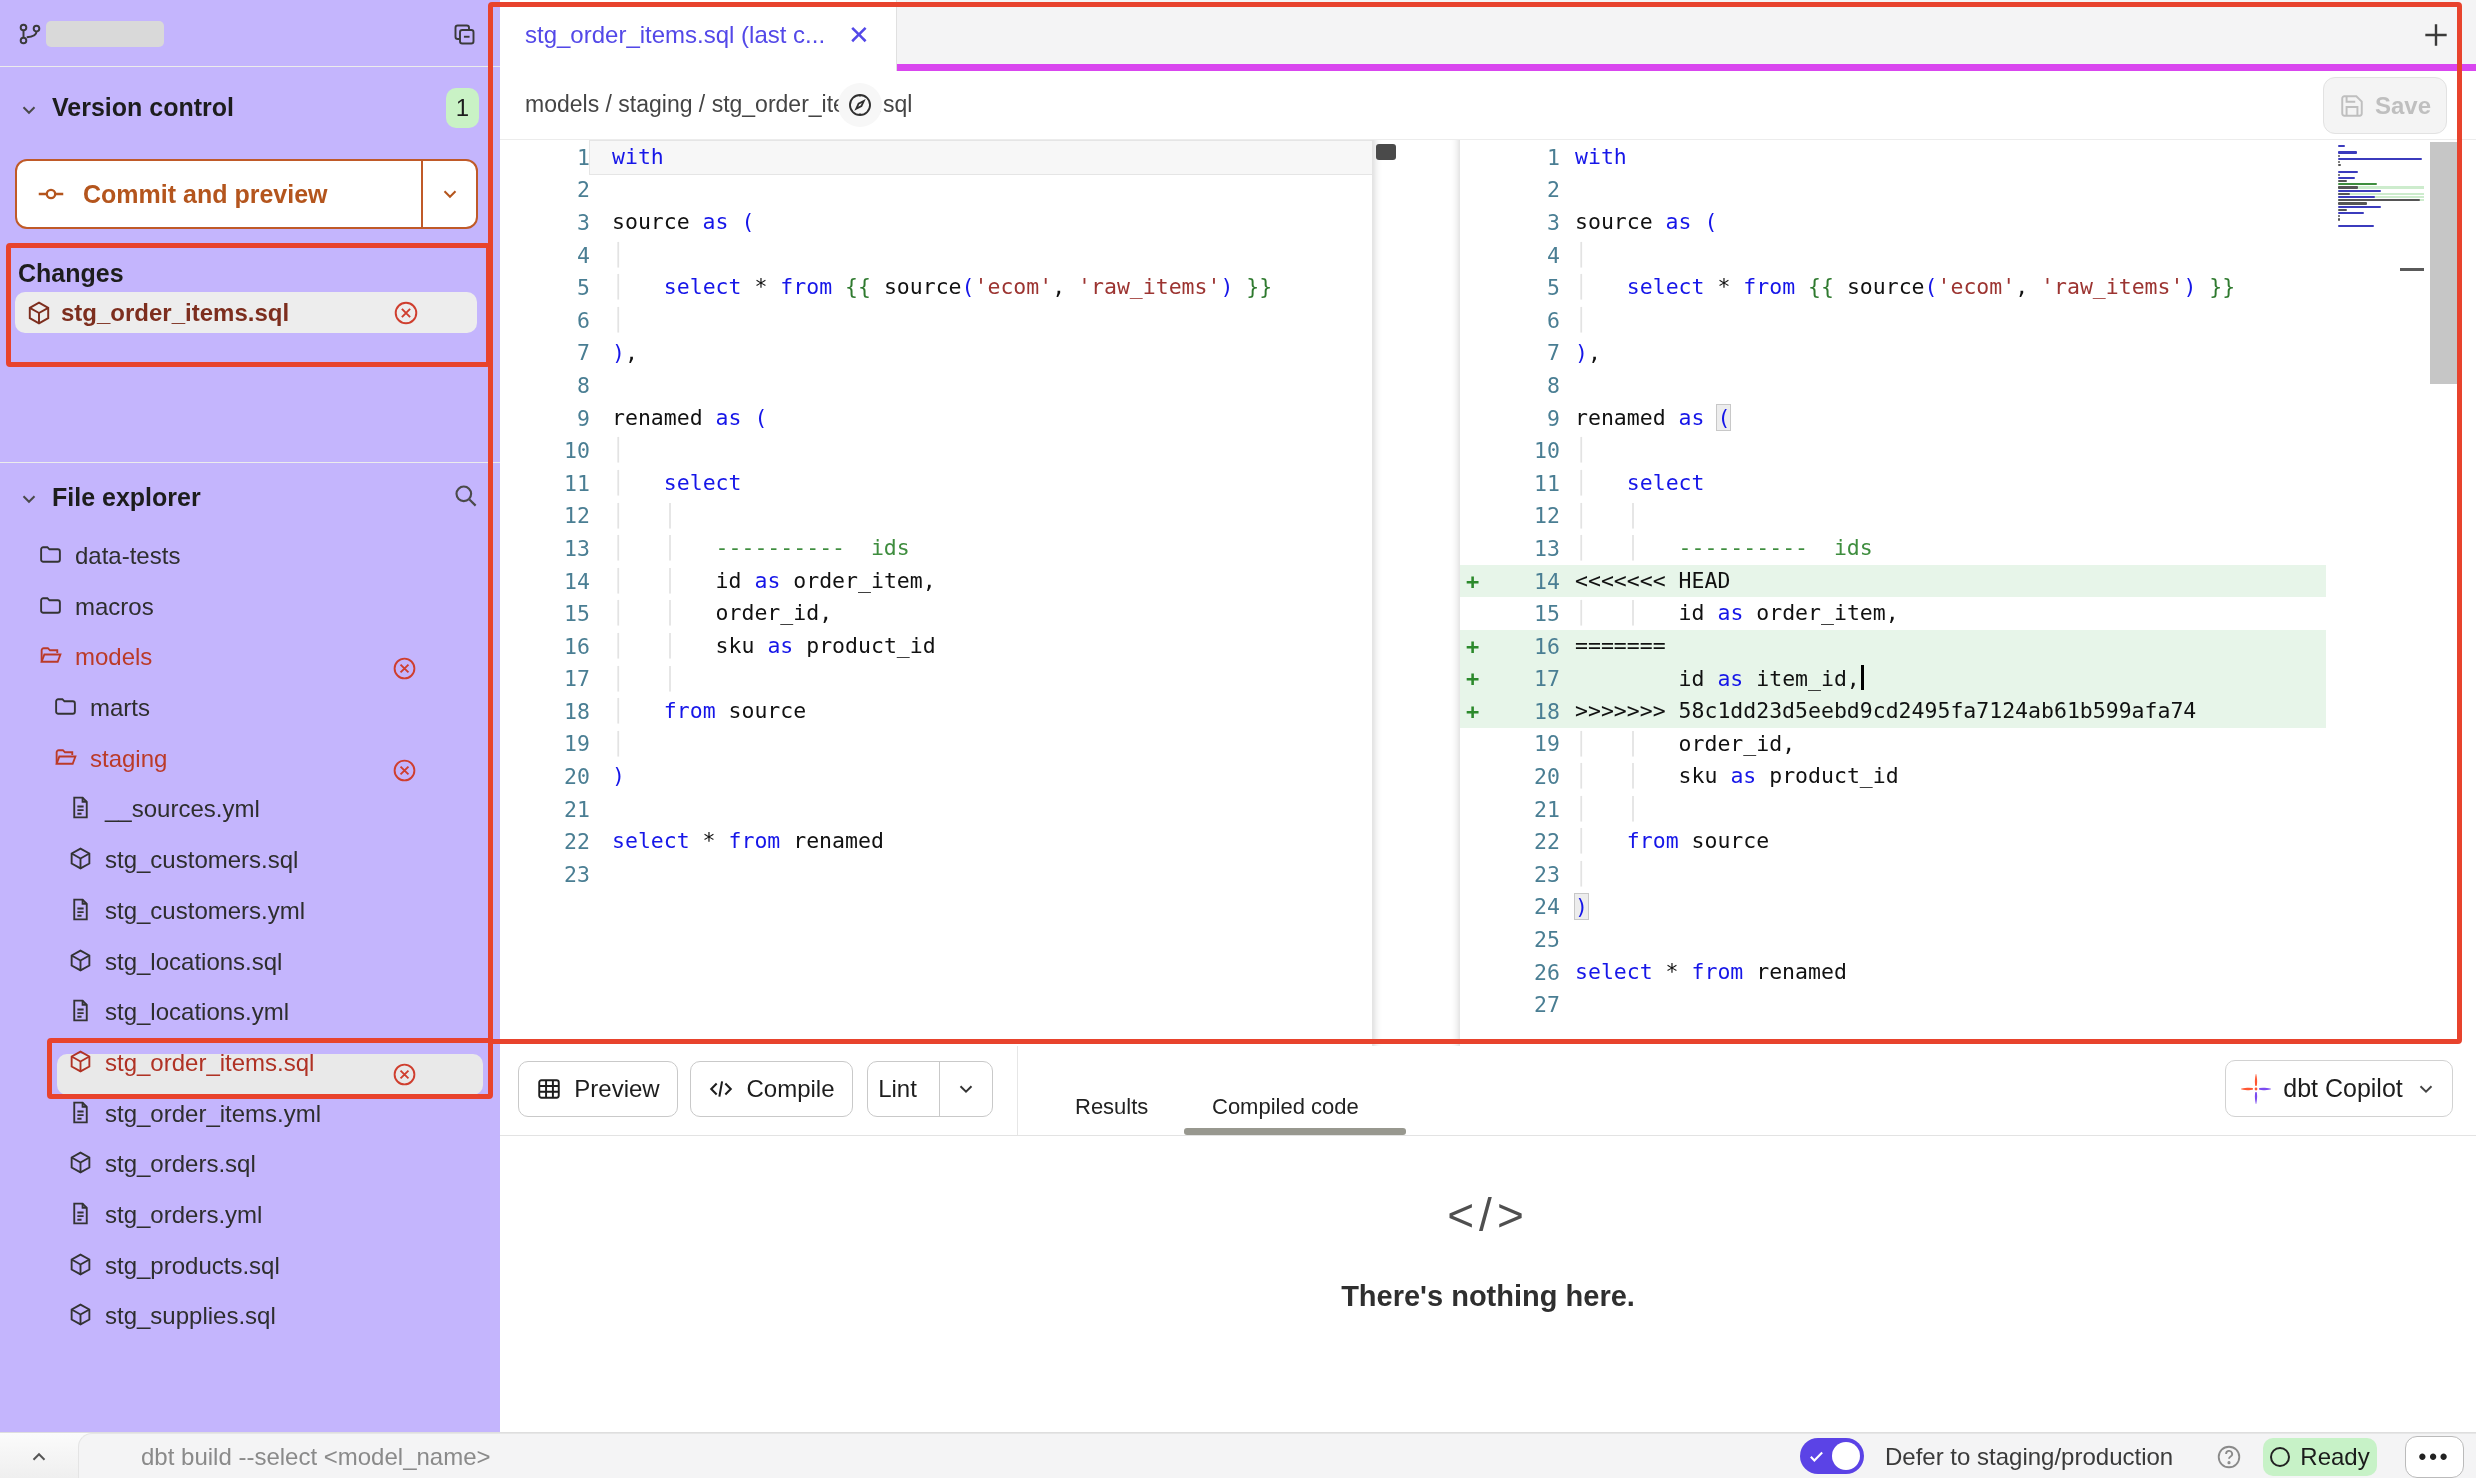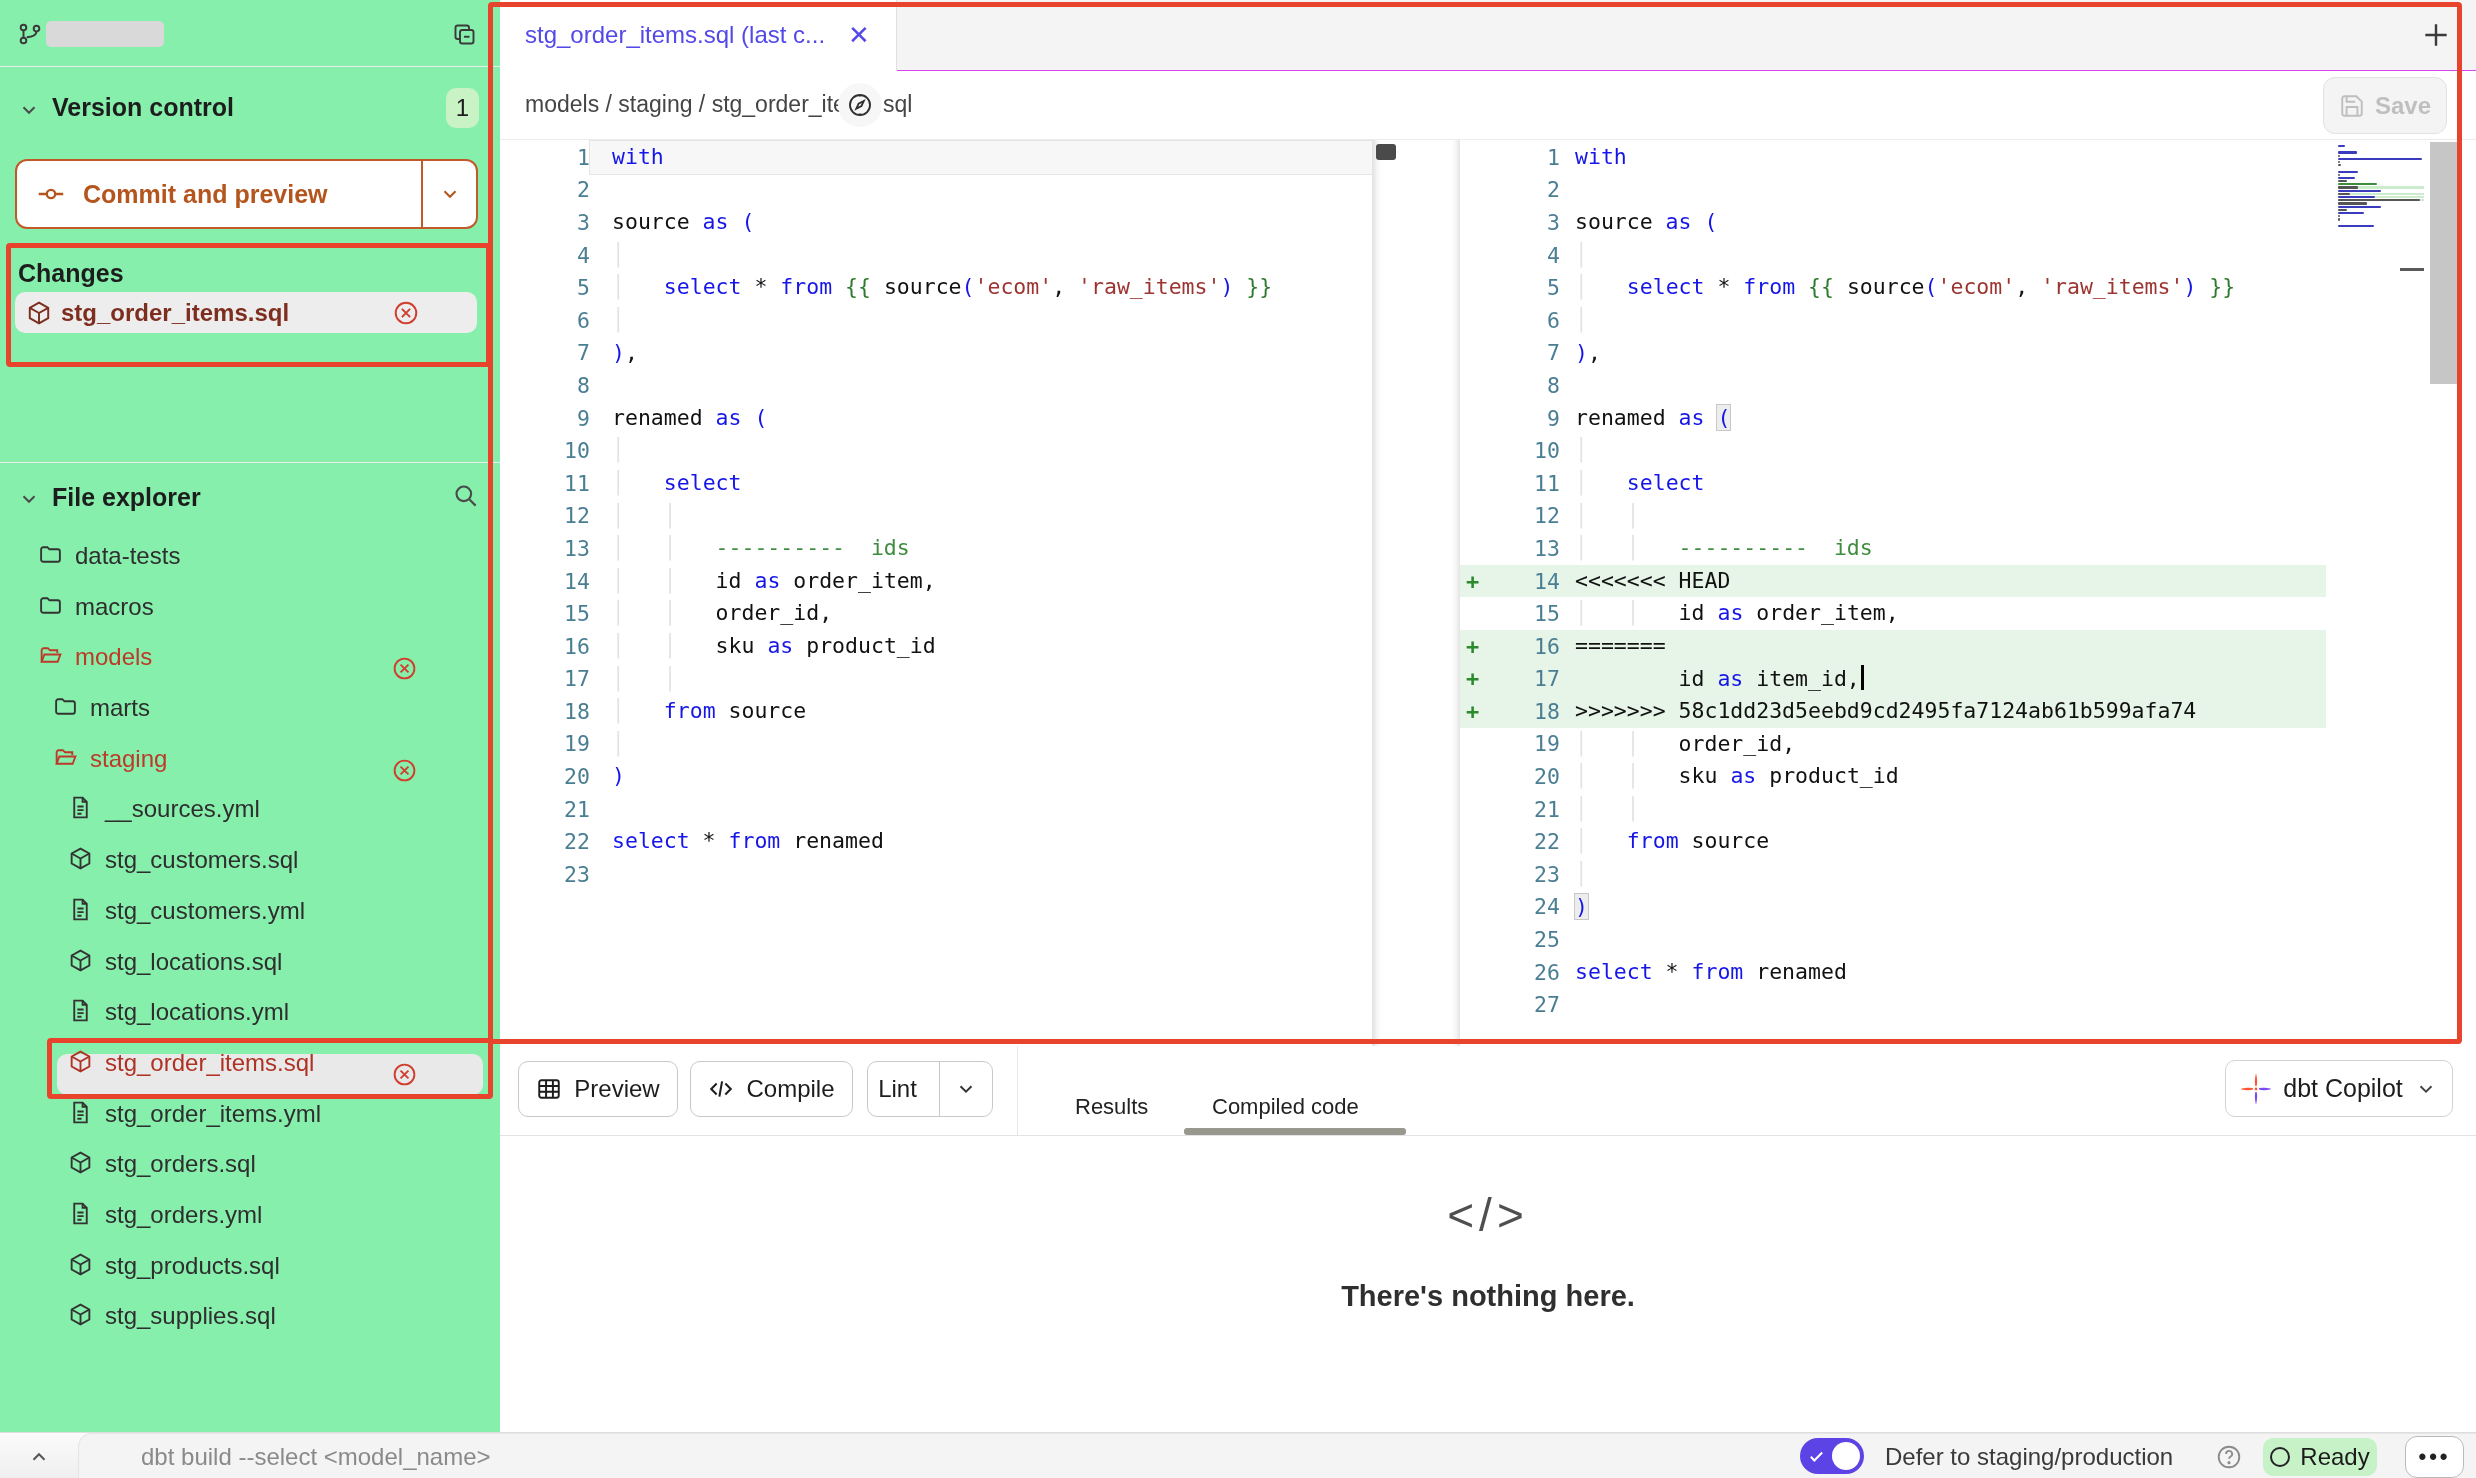--- a/index.html
+++ b/index.html
@@ -1,21 +1,21 @@
 <!DOCTYPE html>
 <html><head>
 <meta charset="utf-8">
 <style>
   html,body{margin:0;padding:0;background:#e9e9e9;}
   #app{position:relative;width:2476px;height:1478px;background:#fff;overflow:hidden;
        font-family:"Liberation Sans",sans-serif;color:#2e2e2e;}
   svg{display:block;}
 
   
-  #sidebar{position:absolute;left:0;top:0;width:500px;height:1432px;background:#86efac;border-right:1px solid #e3e3e3;}
+  #sidebar{position:absolute;left:0;top:0;width:500px;height:1432px;background:#c4b5fd;border-right:1px solid #e3e3e3;}
   .sb-header{position:absolute;left:0;top:0;width:100%;height:66px;border-bottom:1px solid #ececec;}
   .branch-ic{position:absolute;left:17px;top:21px;color:#3a3a3a;}
   .redact{position:absolute;left:46px;top:21px;width:118px;height:26px;background:#d9d9d9;border-radius:5px;}
   .copy-ic{position:absolute;left:451px;top:21px;color:#3a3a3a;}
 
   .sec-chevron{position:absolute;color:#4a4a4a;}
   .sec-title{position:absolute;font-size:25px;font-weight:700;color:#1d1d1d;}
   .vc-badge{position:absolute;left:446px;top:88px;width:33px;height:40px;background:#c9f2c5;border-radius:10px;
             font-size:24px;color:#1d1d1d;display:flex;align-items:center;justify-content:center;}
   .commit-btn{position:absolute;left:15px;top:159px;width:463px;height:70px;border:2px solid #c05a28;border-radius:12px;
@@ -38,21 +38,21 @@
   .fe-row .ficon{position:relative;z-index:2;color:#333;flex:none;}
   .fe-row .flabel{position:relative;z-index:2;margin-left:12px;font-size:24px;color:#2e2e2e;}
   .fe-row.lvl0{padding-left:38px;} .fe-row.lvl1{padding-left:53px;} .fe-row.lvl2{padding-left:68px;}
   .fe-row.red .ficon,.fe-row.red .flabel{color:#bb3a28;}
   .fe-row.selected .ficon,.fe-row.selected .flabel{color:#b03224;}
   .fe-row.selected::before{content:"";position:absolute;left:57px;right:17px;top:5px;bottom:5px;background:#e9e9e9;border-radius:10px;}
   .fe-x{position:absolute;left:392px;top:13px;z-index:2;}
 
   
   #editor{position:absolute;left:500px;top:0;right:0;height:1046px;background:#fff;}
-  .tabbar{position:absolute;left:0;top:0;right:0;height:71px;background:#f4f4f5;border-bottom:1px solid #d946ef;box-sizing:border-box;}
+  .tabbar{position:absolute;left:0;top:0;right:0;height:71px;background:#f4f4f5;border-bottom:7px solid #d946ef;box-sizing:border-box;}
   .tab-active{position:absolute;left:0;top:0;width:397px;height:71px;background:#fff;border-right:1px solid #e0e0e0;box-sizing:border-box;cursor:pointer;}
   .tab-active .tlabel{position:absolute;left:25px;top:21px;font-size:24px;color:#5348e8;white-space:nowrap;}
   .tab-close{position:absolute;left:348px;top:20px;font-size:26px;color:#5348e8;cursor:pointer;line-height:30px;}
   .newtab{position:absolute;right:24px;top:19px;color:#3a3a3a;cursor:pointer;}
 
   .toolbar{position:absolute;left:0;top:71px;right:0;height:69px;background:#fff;border-bottom:1px solid #ececec;box-sizing:border-box;}
   .breadcrumb{position:absolute;left:25px;top:20px;font-size:23px;color:#454545;cursor:pointer;}
   .lineage-btn{position:absolute;left:338px;top:12px;width:44px;height:44px;border-radius:50%;background:#f7f7f7;
                display:flex;align-items:center;justify-content:center;color:#2f2f2f;cursor:pointer;}
   .save-btn{position:absolute;right:29px;top:6px;width:122px;height:55px;background:#f4f4f4;border:1px solid #e2e2e2;border-radius:12px;

